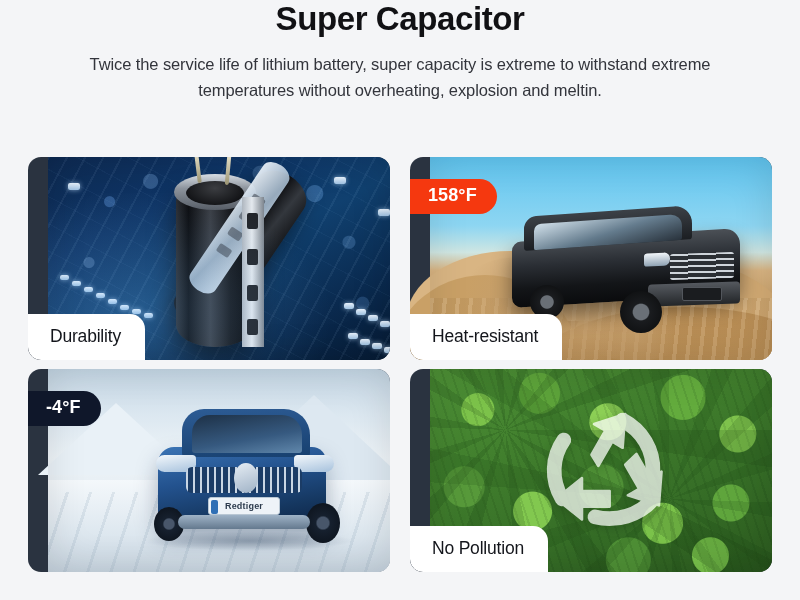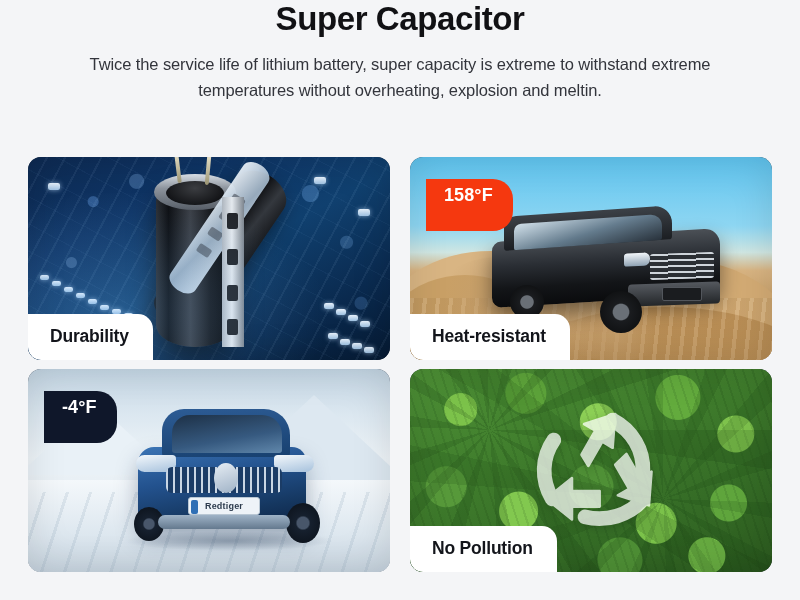--- a/index.html
+++ b/index.html
@@ -56,46 +56,47 @@
   .card {
     position: relative;
     border-radius: 13px;
     overflow: hidden;
     background: #2a3340;
   }
 
   .card-media {
     position: absolute;
     inset: 0;
+    margin-left: 20px;
   }
 
   
   .card-label {
     position: absolute;
     left: 0;
     bottom: 0;
     background: #ffffff;
     border-top-right-radius: 15px;
     border-bottom-left-radius: 13px;
     padding: 13px 24px 14px 22px;
     font-size: 17.5px;
-    font-weight: 700;
+    font-weight: 400;
     color: #13151b;
     letter-spacing: -0.2px;
     line-height: 1.1;
     white-space: nowrap;
     z-index: 4;
   }
 
   
   .temp-badge {
     position: absolute;
-    left: 16px;
+    left: 0;
     top: 22px;
-    padding: 6px 20px 24px 18px;
+    padding: 6px 20px 7px 18px;
     border-top-right-radius: 20px;
     border-bottom-right-radius: 20px;
     color: #ffffff;
     font-size: 18px;
     font-weight: bold;
     letter-spacing: 0.1px;
     line-height: 1.2;
     white-space: nowrap;
     z-index: 5;
   }

